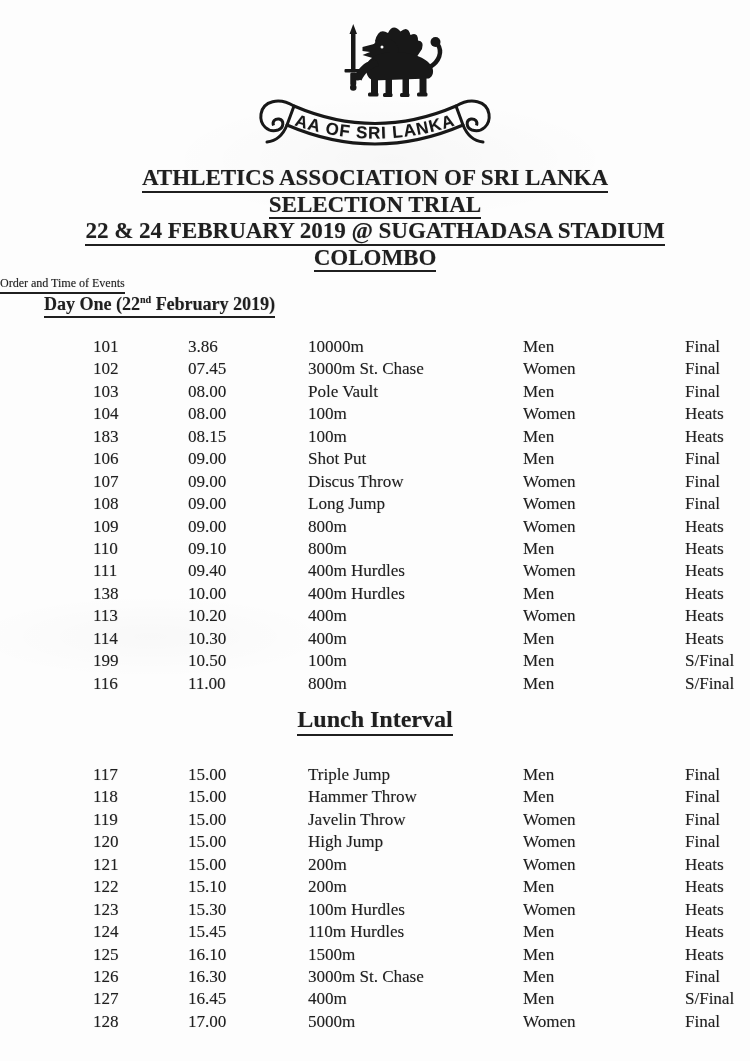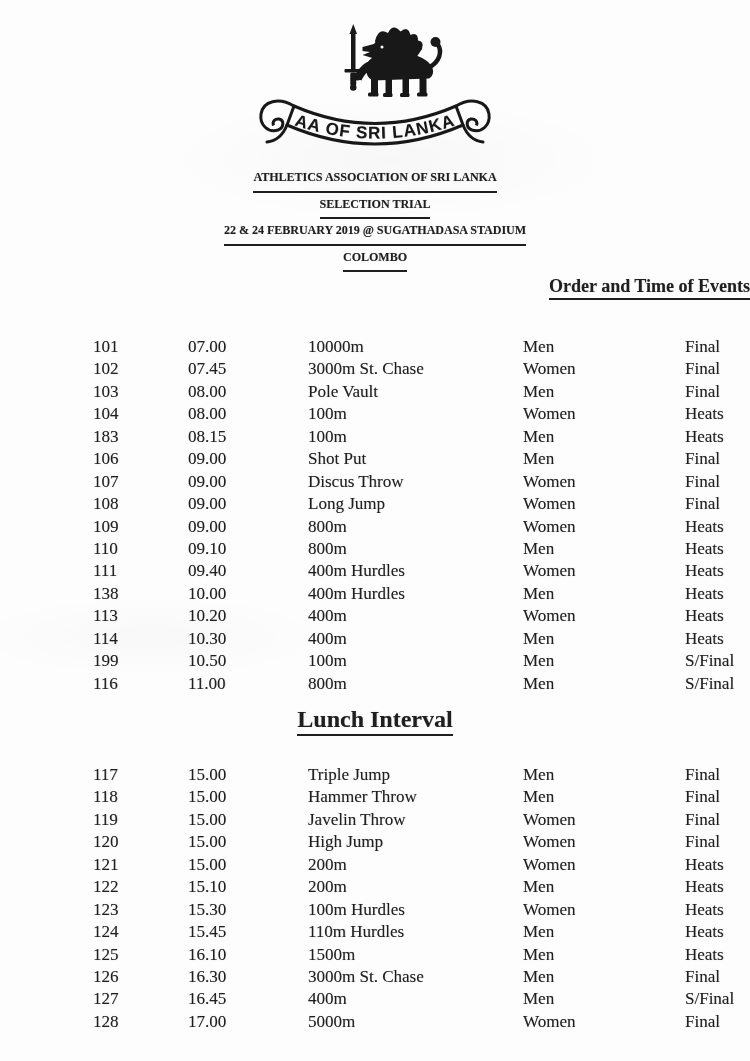--- a/index.html
+++ b/index.html
@@ -15,24 +15,24 @@
   }
   .page { position:absolute; inset:0; text-shadow:0.3px 0.3px 0.7px rgba(45,45,45,0.4); }
 
   .logo { position:absolute; top:22px; left:50%; transform:translateX(-50%); width:280px; height:140px; }
   .logo svg { display:block; width:100%; height:100%; }
   .banner-text { font-family:"Liberation Sans","DejaVu Sans",sans-serif; font-weight:bold; letter-spacing:2px; }
 
   .u { display:inline-block; border-bottom:2px solid #1f1f1f; padding-bottom:1px; }
 
   .header { position:absolute; top:166px; left:0; right:0; text-align:center;
-            font-weight:bold; font-size:12px; line-height:23.5px; }
-
-  .subtitle { position:absolute; top:276px; left:0; right:0; text-align:right;
-              font-weight:bold; font-size:18px; }
+            font-weight:bold; font-size:23px; line-height:23.5px; }
+
+  .subtitle { position:absolute; top:276px; left:0; right:0; text-align:left;
+              font-weight:normal; font-size:12px; }
 
   .day-heading { position:absolute; top:294px; left:44px; font-weight:bold; font-size:18px; }
   .day-heading sup { font-size:10px; vertical-align:7px; letter-spacing:0; }
 
   .evt-table { position:absolute; left:53px; width:660px;margin-left:40px; }
   .t-morning { top:336px; }
   .t-afternoon { top:764px; }
   .row { position:relative; height:22.45px; line-height:22.45px; }
   .cell { position:absolute; top:0; font-size:17px; white-space:nowrap; }
   .c-num   { left:0; }
@@ -98,25 +98,28 @@
     <div><span class="u">ATHLETICS ASSOCIATION OF SRI LANKA</span></div>
     <div><span class="u">SELECTION TRIAL</span></div>
     <div><span class="u">22 &amp; 24 FEBRUARY 2019 @ SUGATHADASA STADIUM</span></div>
     <div><span class="u">COLOMBO</span></div>
   </div>
 
   <div class="subtitle">
     <span class="u">Order and Time of Events</span>
   </div>
 
+  <div class="day-heading">
+    <span class="u"><span>Day One (22</span><sup>nd</sup><span> February 2019)</span></span>
+  </div>
 
   <div class="evt-table t-morning">
       <div class="row">
         <span class="cell c-num">101</span>
-        <span class="cell c-time">07.00</span>
+        <span class="cell c-time">3.86</span>
         <span class="cell c-event">10000m</span>
         <span class="cell c-cat">Men</span>
         <span class="cell c-round">Final</span>
       </div>
       <div class="row">
         <span class="cell c-num">102</span>
         <span class="cell c-time">07.45</span>
         <span class="cell c-event">3000m St. Chase</span>
         <span class="cell c-cat">Women</span>
         <span class="cell c-round">Final</span>

